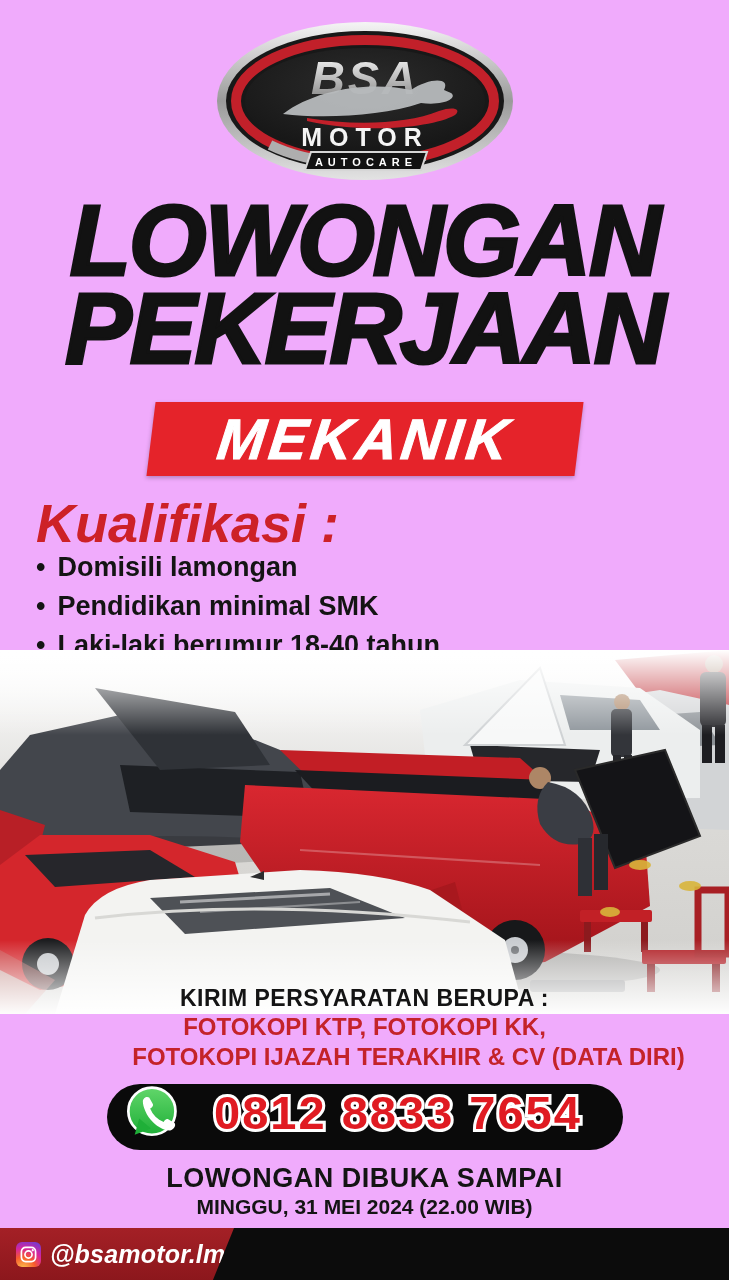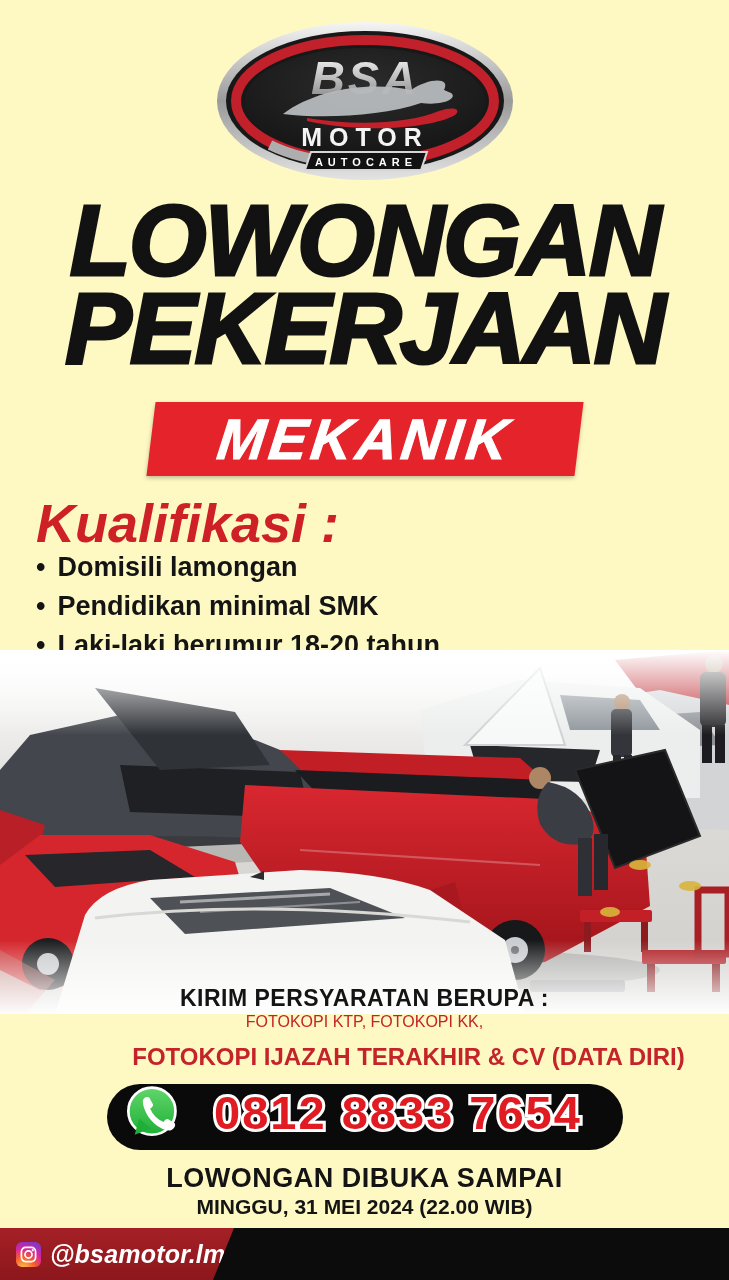--- a/index.html
+++ b/index.html
@@ -1,18 +1,18 @@
 <!DOCTYPE html>
 <html><head>
 <meta charset="utf-8">
 <style>
   html,body{margin:0;padding:0;background:#e8e8e8;}
   .poster{
     position:relative;width:729px;height:1280px;margin:0 auto;
-    background:#fef9c3;overflow:hidden;
+    background:#f0abfc;overflow:hidden;
     font-family:"Liberation Sans",sans-serif;color:#111;
   }
   
   .logo{position:absolute;top:20px;left:50%;transform:translateX(-50%);}
   
   .title{
     position:absolute;top:196px;left:0;width:100%;text-align:center;
     font-style:italic;font-weight:bold;color:#121212;
     font-size:100px;line-height:.88;letter-spacing:-2px;
     -webkit-text-stroke:3px #121212;
@@ -38,21 +38,21 @@
     position:absolute;left:36px;top:551px;margin:0;padding:0;list-style:none;
     font-size:27px;font-weight:bold;color:#141414;line-height:1.23;
   }
   .bullets li{margin:0 0 6px 0;}
   .bullets li::before{content:"•";margin-right:12px;}
   
   .photo{position:absolute;left:0;top:650px;width:729px;height:364px;z-index:1;}
   
   .centered{position:absolute;left:0;width:100%;text-align:center;z-index:3;}
   .kirim{top:985px;font-size:23px;font-weight:bold;color:#141414;letter-spacing:.5px;}
-  .req1{top:1013px;font-size:16px;font-weight:normal;color:#c4232a;}
+  .req1{top:1013px;font-size:24px;font-weight:bold;color:#c4232a;}
   .req2{top:1043px;font-size:24px;font-weight:bold;color:#c4232a;padding-left:44px;}
   
   .pill{
     position:absolute;top:1084px;left:50%;transform:translateX(-50%);
     width:516px;height:66px;background:#0a0a0a;border-radius:34px;
     display:flex;align-items:flex-start;justify-content:center;gap:8px;z-index:3;
   }
   
   .open1{top:1163px;font-size:27px;font-weight:bold;color:#141414;letter-spacing:.5px;text-align:center;}
   .open2{top:1195px;font-size:21px;font-weight:bold;color:#141414;}
@@ -119,21 +119,21 @@
   <div class="mekanik-wrap">
     <div class="mekanik">
       <span>MEKANIK</span>
     </div>
   </div>
 
   <div class="qual-heading">Kualifikasi :</div>
   <ul class="bullets">
     <li>Domisili lamongan</li>
     <li>Pendidikan minimal SMK</li>
-    <li>Laki-laki berumur 18-20 tahun</li>
+    <li>Laki-laki berumur 18-40 tahun</li>
     <li>Pengalaman minimal 1 tahun di bengkel</li>
   </ul>
 
   <div class="photo">
     <svg width="729" height="364" viewBox="0 0 729 364">
       <defs>
         <linearGradient id="floor" x1="0" y1="0" x2="0" y2="1">
           <stop offset="0" stop-color="#ffffff"></stop>
             <stop offset=".45" stop-color="#dbdad7"></stop>
             <stop offset="1" stop-color="#cfcecb"></stop>

